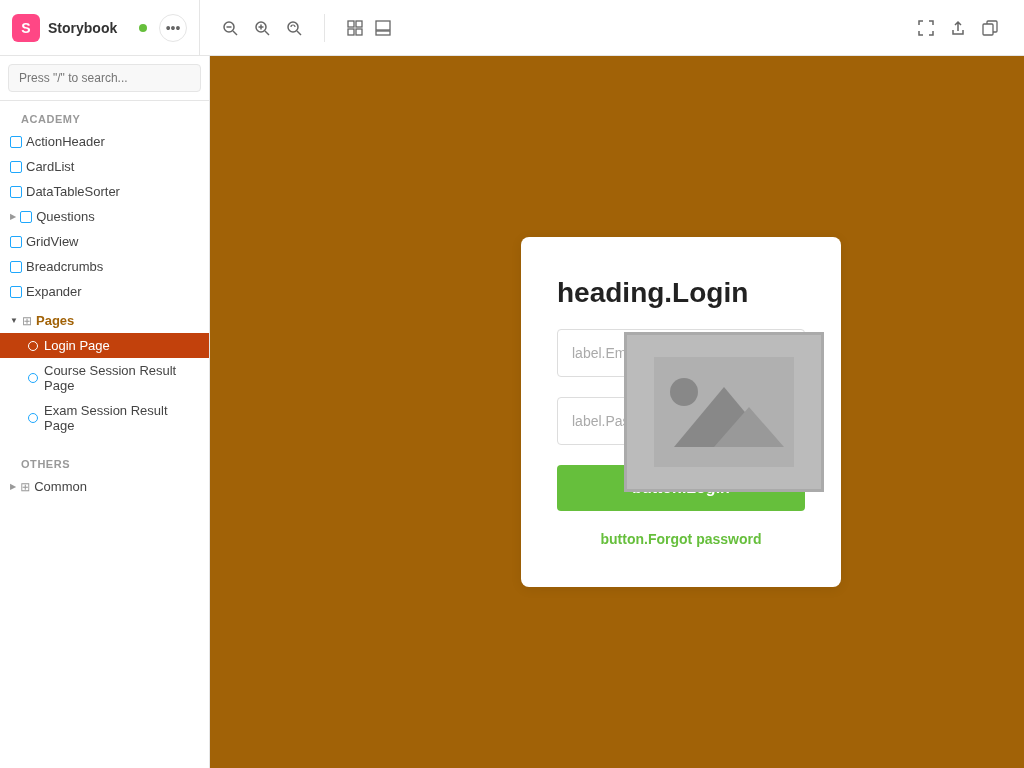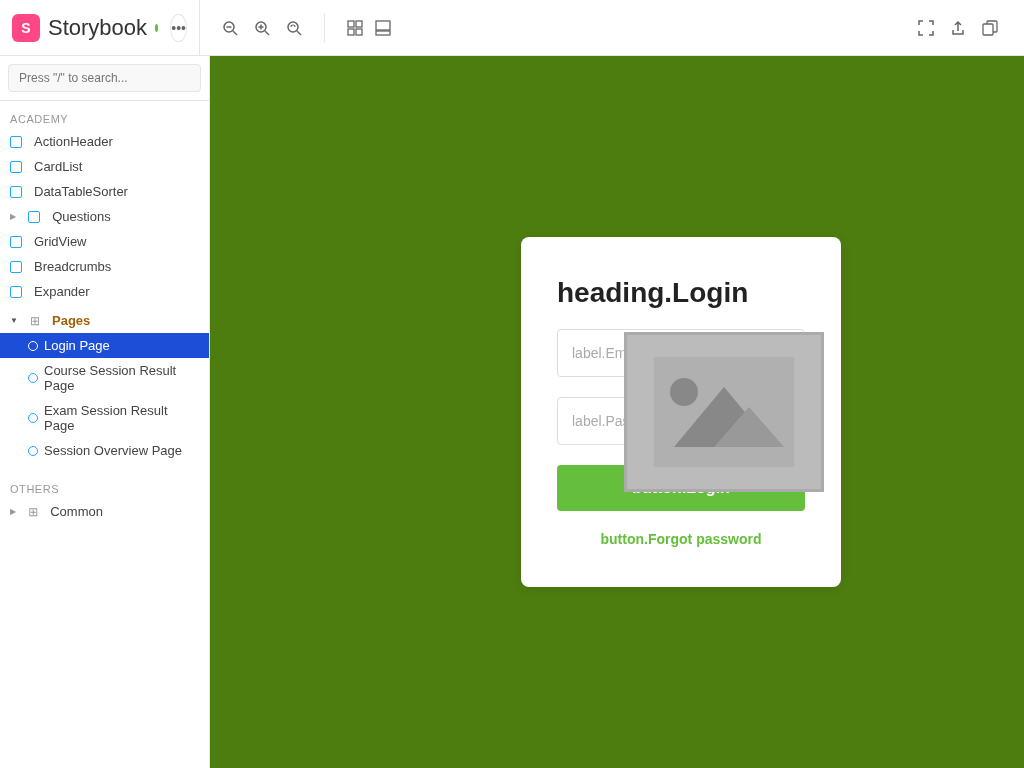--- a/index.html
+++ b/index.html
@@ -2,48 +2,48 @@
 <html><head>
   <meta charset="utf-8">
   <style>
     * { box-sizing: border-box; margin: 0; padding: 0; }
     body { font-family: -apple-system, BlinkMacSystemFont, 'Segoe UI', sans-serif; display: flex; flex-direction: column; height: 768px; width: 1024px; overflow: hidden; background: #fff; }
 
     
     .topbar { display: flex; align-items: center; height: 56px; border-bottom: 1px solid #e5e5e5; padding: 0 12px; gap: 8px; flex-shrink: 0; }
     .topbar-logo { display: flex; align-items: center; gap: 8px; width: 188px; border-right: 1px solid #e5e5e5; height: 100%; padding-right: 12px; }
     .logo-icon { width: 28px; height: 28px; background: #ff4785; border-radius: 6px; display: flex; align-items: center; justify-content: center; color: white; font-weight: bold; font-size: 14px; flex-shrink: 0; }
-    .logo-text { font-size: 22px; font-weight: 400; color: #333; }
+    .logo-text { font-size: 14px; font-weight: 700; color: #333; }
     .logo-dot { width: 8px; height: 8px; background: #66bf3c; border-radius: 50%; margin-left: auto; }
     .topbar-menu { width: 28px; height: 28px; border: 1px solid #e5e5e5; border-radius: 50%; display: flex; align-items: center; justify-content: center; cursor: pointer; color: #666; font-size: 14px; margin-left: 4px; }
 
     
     .toolbar { display: flex; align-items: center; border-bottom: 1px solid #e5e5e5; padding: 0 16px; height: 44px; flex-shrink: 0; background: #fff; }
     .toolbar-left { display: flex; align-items: center; gap: 4px; border-right: 1px solid #e5e5e5; padding-right: 16px; margin-right: 16px; }
     .toolbar-btn { width: 28px; height: 28px; display: flex; align-items: center; justify-content: center; color: #666; cursor: pointer; border-radius: 4px; font-size: 16px; }
     .toolbar-right { display: flex; align-items: center; gap: 4px; margin-left: auto; }
 
     
     .main { display: flex; flex: 1; overflow: hidden; }
 
     
     .sidebar { width: 210px; border-right: 1px solid #e5e5e5; overflow-y: auto; flex-shrink: 0; background: #fff; }
     .sidebar-search { padding: 8px; border-bottom: 1px solid #e5e5e5; }
     .sidebar-search input { width: 100%; border: 1px solid #e5e5e5; border-radius: 4px; padding: 6px 10px; font-size: 12px; color: #999; background: #f8f8f8; outline: none; }
-    .section-header { font-size: 11px; font-weight: 400; color: #999; letter-spacing: 0.05em; padding: 12px 10px 4px; text-transform: uppercase; }
-    .nav-item { display: flex; align-items: center; gap: 12px; padding: 5px 10px; font-size: 13px; color: #444; cursor: pointer; position: relative; }
+    .section-header { font-size: 11px; font-weight: 700; color: #999; letter-spacing: 0.05em; padding: 12px 10px 4px; text-transform: uppercase; margin-left: 11px; }
+    .nav-item { display: flex; align-items: center; gap: 4px; padding: 5px 10px; font-size: 13px; color: #444; cursor: pointer; position: relative; }
     .nav-sub-item { display: flex; align-items: center; gap: 6px; padding: 5px 10px 5px 28px; font-size: 13px; color: #444; cursor: pointer; }
-    .nav-sub-item.active { background: #1d4ed8; color: white; }
+    .nav-sub-item.active { background: #c2410c; color: white; }
     .sub-icon { width: 10px; height: 10px; border-radius: 50%; border: 1.5px solid currentColor; flex-shrink: 0; }
     .component-icon { width: 12px; height: 12px; border: 1.5px solid #1ea7fd; border-radius: 2px; flex-shrink: 0; }
     .folder-icon { font-size: 12px; color: #999; }
     .expand-triangle { font-size: 8px; color: #999; }
 
     
-    .content { flex: 1; background: #4d7c0f; display: flex; align-items: center; justify-content: center; overflow: hidden; position: relative; }
+    .content { flex: 1; background: #a16207; display: flex; align-items: center; justify-content: center; overflow: hidden; position: relative; }
     .login-card { background: white; border-radius: 8px; padding: 40px 36px; width: 320px; box-shadow: 0 2px 12px rgba(0,0,0,0.08); display: flex; flex-direction: column; gap: 20px; position: absolute; left: 50%; top: 50%; transform: translate(-30%, -50%); }
     .login-heading { font-size: 28px; font-weight: 700; color: #222; }
     .login-input-wrap { position: relative; border: 1px solid #ddd; border-radius: 4px; display: flex; align-items: center; padding: 12px 14px; }
     .login-input-label { color: #aaa; font-size: 14px; flex: 1; }
     .input-icon { width: 22px; height: 22px; border: 1px solid #ccc; border-radius: 3px; display: flex; align-items: center; justify-content: center; font-size: 9px; color: #888; flex-shrink: 0; }
     .login-btn { background: #66bf3c; color: white; border: none; border-radius: 4px; padding: 14px; font-size: 16px; font-weight: 700; cursor: pointer; text-align: center; }
     .forgot-btn { color: #66bf3c; font-size: 14px; font-weight: 600; text-align: center; cursor: pointer; }
 
     
     .image-placeholder { width: 200px; height: 160px; border: 3px solid #aaa; background: #bbb; display: flex; align-items: center; justify-content: center; position: absolute; right: 200px; top: 50%; transform: translateY(-50%); }
@@ -175,24 +175,20 @@
       <div class="sub-icon" style="border-color:white;"></div>
       <span>Login Page</span>
     </div>
     <div class="nav-sub-item">
       <div class="sub-icon" style="border-color:#1ea7fd;"></div>
       <span>Course Session Result Page</span>
     </div>
     <div class="nav-sub-item">
       <div class="sub-icon" style="border-color:#1ea7fd;"></div>
       <span>Exam Session Result Page</span>
-    </div>
-    <div class="nav-sub-item">
-      <div class="sub-icon" style="border-color:#1ea7fd;"></div>
-      <span>Session Overview Page</span>
     </div>
 
     <div class="section-header" style="margin-top:8px;">OTHERS</div>
     <div class="nav-item">
       <span class="expand-triangle">▶</span>
       <span class="folder-icon">⊞</span>
       <span>Common</span>
     </div>
   </div>
 

